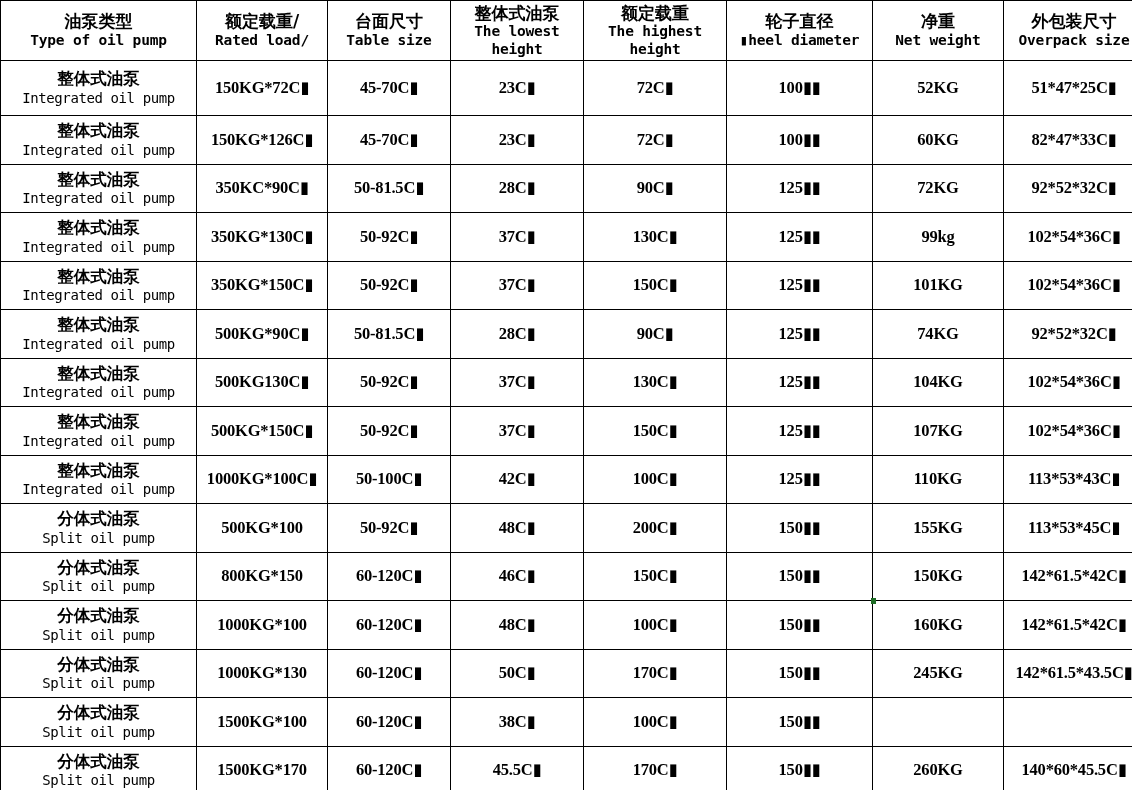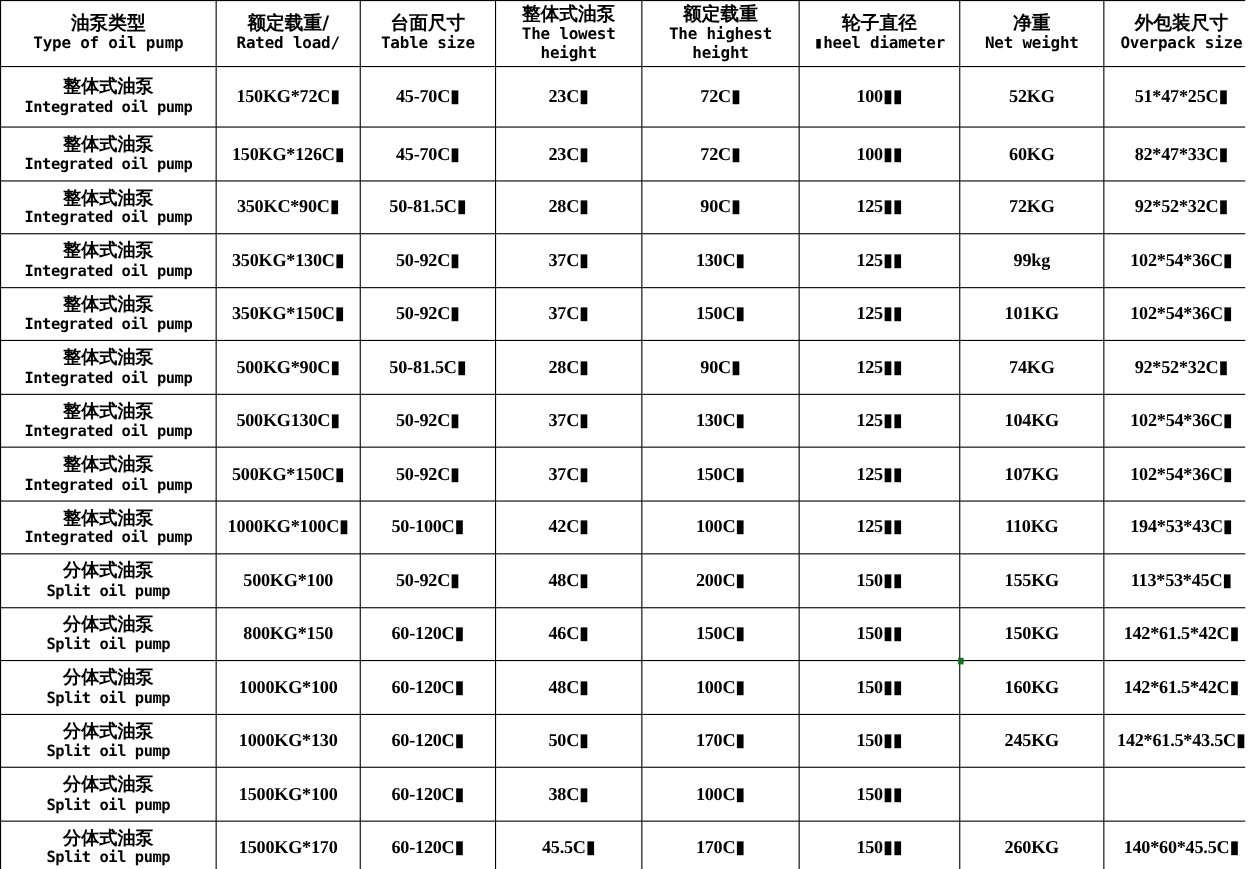--- a/index.html
+++ b/index.html
@@ -86,21 +86,21 @@
     display: block;
     font-family: "DejaVu Sans", "Liberation Sans", sans-serif;
     font-size: 16.5px;
     font-weight: bold;
     line-height: 1.25;
   }
   .t-en {
     display: block;
     font-family: "DejaVu Sans Mono", "Liberation Mono", monospace;
     font-size: 14px;
-    font-weight: bold;
+    font-weight: normal;
     letter-spacing: -0.4px;
     line-height: 1.2;
   }
 
   td.val-cell {
     font-family: "Liberation Serif", "DejaVu Serif", serif;
     font-size: 16.5px;
     font-weight: bold;
     letter-spacing: -0.2px;
     white-space: nowrap;
@@ -298,21 +298,21 @@
           <td class="type-cell">
             <span class="t-cn">整体式油泵</span>
             <span class="t-en">Integrated oil pump</span>
           </td>
           <td class="val-cell">1000KG*100C▮</td>
           <td class="val-cell">50-100C▮</td>
           <td class="val-cell">42C▮</td>
           <td class="val-cell">100C▮</td>
           <td class="val-cell">125▮▮</td>
           <td class="val-cell">110KG</td>
-          <td class="val-cell">194*53*43C▮</td>
+          <td class="val-cell">113*53*43C▮</td>
         </tr>
         <tr>
           <td class="type-cell">
             <span class="t-cn">分体式油泵</span>
             <span class="t-en">Split oil pump</span>
           </td>
           <td class="val-cell">500KG*100</td>
           <td class="val-cell">50-92C▮</td>
           <td class="val-cell">48C▮</td>
           <td class="val-cell">200C▮</td>

